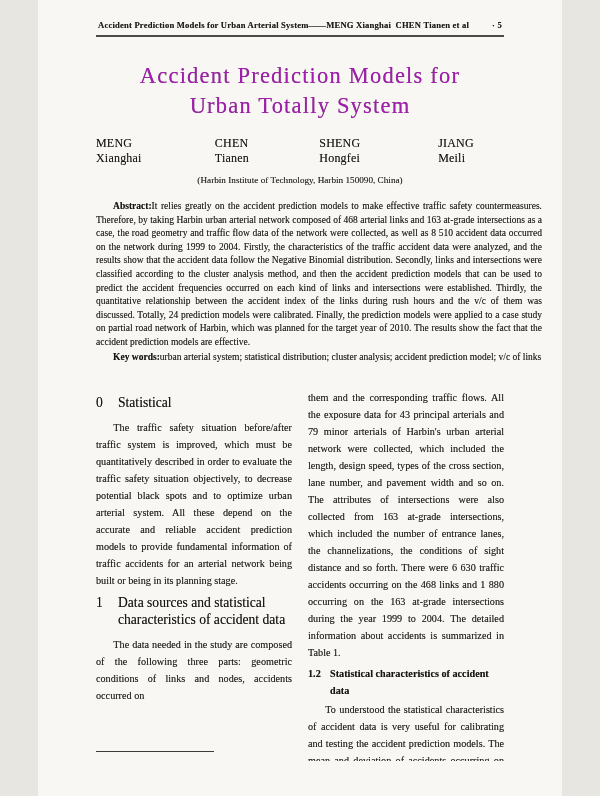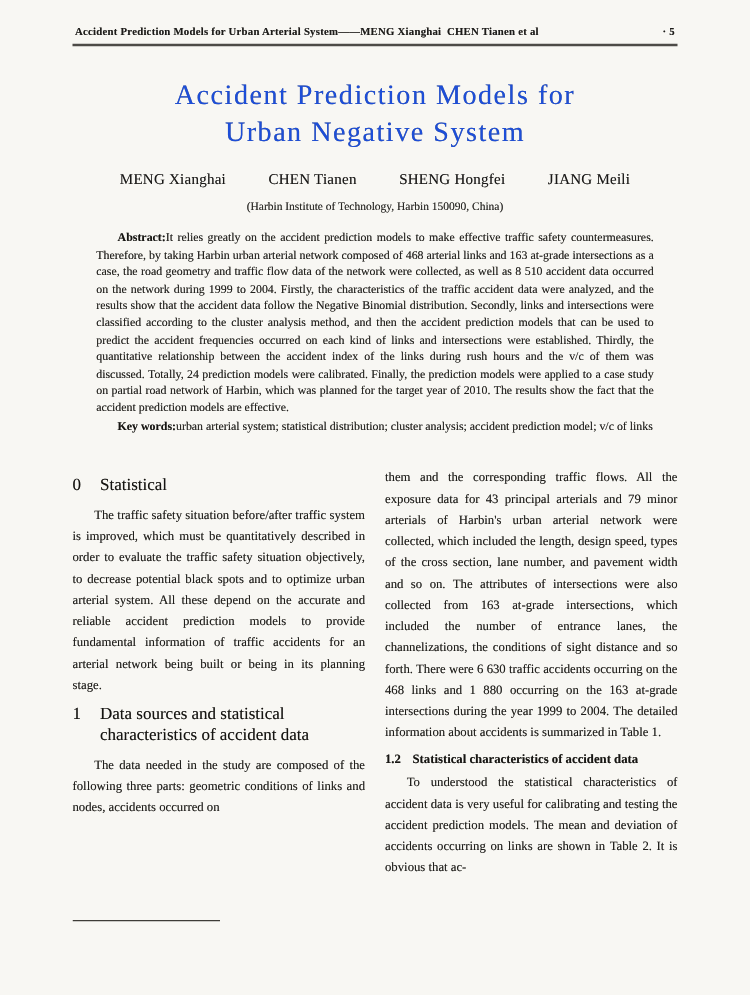--- a/index.html
+++ b/index.html
@@ -1,38 +1,38 @@
 <!DOCTYPE html>
 <html><head>
 <meta charset="utf-8">
 <style>
   html,body{margin:0;padding:0;background:#e8e6e1;}
   .page{
     position:relative;
-    width:600px;height:796px;
+    width:524px;height:796px;
     margin:0 auto;
     background:#f8f7f3;
     color:#1d1c1a;
     font-family:"Liberation Serif","DejaVu Serif",serif;
     box-sizing:border-box;
     padding:20px 58px 6px 58px;
     overflow:hidden;
     text-shadow:0 0 .45px rgba(40,38,34,.55);
   }
   
   .running-head{
     display:flex;justify-content:space-between;align-items:flex-end;
     font-size:8.6px;font-weight:600;letter-spacing:.2px;
     padding:0 2px 5px 2px;
   }
   .header-rule{border-top:2px solid #4d4b47;height:0;}
   
   .title{
     margin-top:24px;text-align:center;
-    font-size:22.5px;line-height:30px;letter-spacing:1.2px;color:#1d4ed8;
+    font-size:22.5px;line-height:30px;letter-spacing:1.2px;color:#a21caf;
   }
   .authors{
     margin-top:15px;display:flex;justify-content:center;gap:34px;
     font-size:12px;letter-spacing:.2px;color:#1a1918;
   }
   .affiliation{margin-top:9px;text-align:center;font-size:9.2px;color:#2a2926;}
   
   .abstract-block{
     width:446px;margin:15px auto 0 auto;
     font-size:9.5px;line-height:13.6px;text-align:justify;color:#23221f;
@@ -70,21 +70,21 @@
 <div class="page">
 
   <div class="running-head">
     <span>Accident Prediction Models for Urban Arterial System——MENG Xianghai CHEN Tianen et al</span>
     <span>· 5</span>
   </div>
   <div class="header-rule"></div>
 
   <div class="title">
     <div>Accident Prediction Models for</div>
-    <div>Urban Negative System</div>
+    <div>Urban Totally System</div>
   </div>
 
   <div class="authors">
     <span>MENG Xianghai</span>
     <span>CHEN Tianen</span>
     <span>SHENG Hongfei</span>
     <span>JIANG Meili</span>
   </div>
 
   <div class="affiliation">(Harbin Institute of Technology, Harbin 150090, China)</div>

